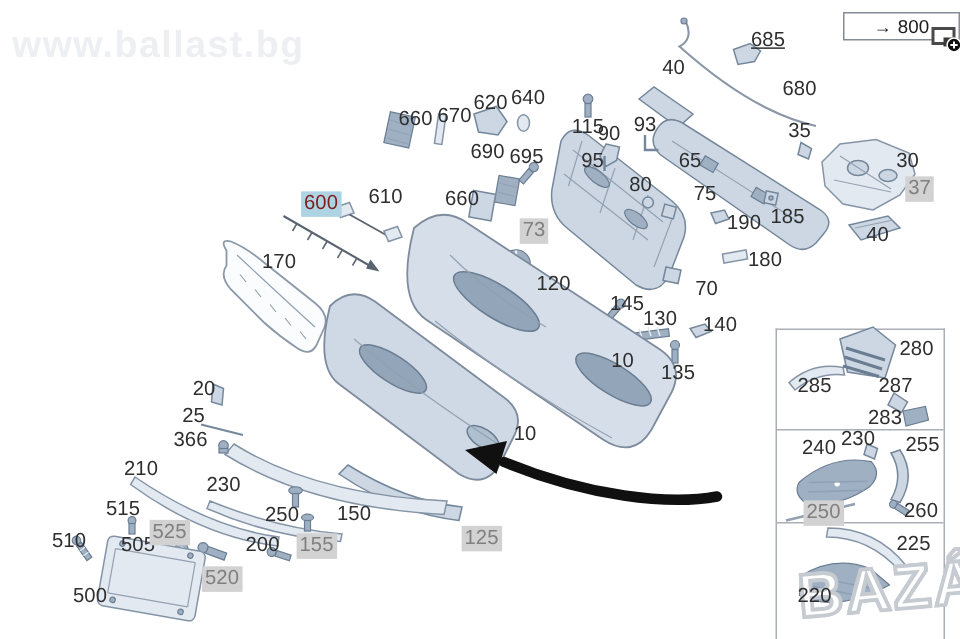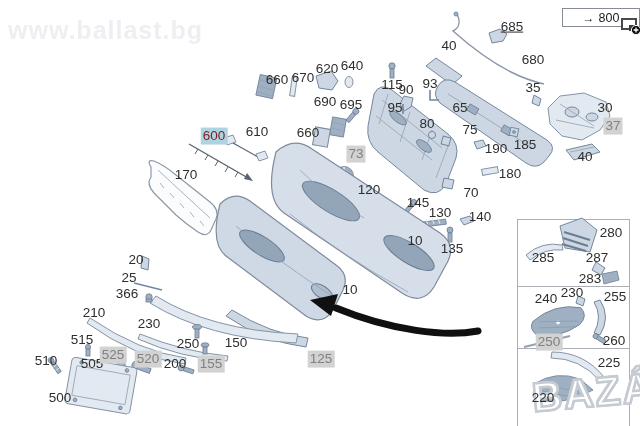--- a/index.html
+++ b/index.html
@@ -315,21 +315,21 @@
       <span class="part-label" style="left: 186px; top: 175px;">170</span>
       <span class="part-label" style="left: 136px; top: 260px;">20</span>
       <span class="part-label" style="left: 129px; top: 278px;">25</span>
       <span class="part-label" style="left: 127px; top: 294px;">366</span>
       <span class="part-label" style="left: 94px; top: 313px;">210</span>
       <span class="part-label" style="left: 149px; top: 324px;">230</span>
       <span class="part-label" style="left: 82px; top: 340px;">515</span>
       <span class="part-label" style="left: 46px; top: 361px;">510</span>
       <span class="part-label" style="left: 92px; top: 364px;">505</span>
       <span class="part-label hl-gray" style="left: 113px; top: 355px;">525</span>
-      <span class="part-label hl-gray" style="left: 148px; top: 359px;">520</span>
+      <span class="part-label hl-gray" style="left: 148px; top: 386px;">520</span>
       <span class="part-label" style="left: 60px; top: 398px;">500</span>
       <span class="part-label" style="left: 175px; top: 364px;">200</span>
       <span class="part-label" style="left: 188px; top: 344px;">250</span>
       <span class="part-label" style="left: 236px; top: 343px;">150</span>
       <span class="part-label hl-gray" style="left: 211px; top: 364px;">155</span>
       <span class="part-label hl-gray" style="left: 290px; top: 359px; margin-left: 31px;">125</span>
       <span class="part-label" style="left: 611px; top: 233px;">280</span>
       <span class="part-label" style="left: 543px; top: 258px;">285</span>
       <span class="part-label" style="left: 597px; top: 258px;">287</span>
       <span class="part-label" style="left: 590px; top: 279px;">283</span>

